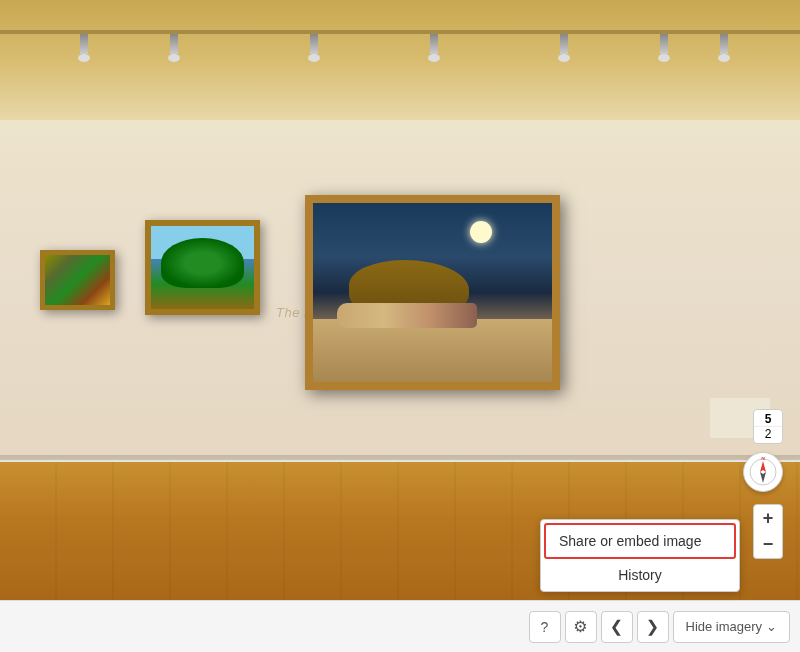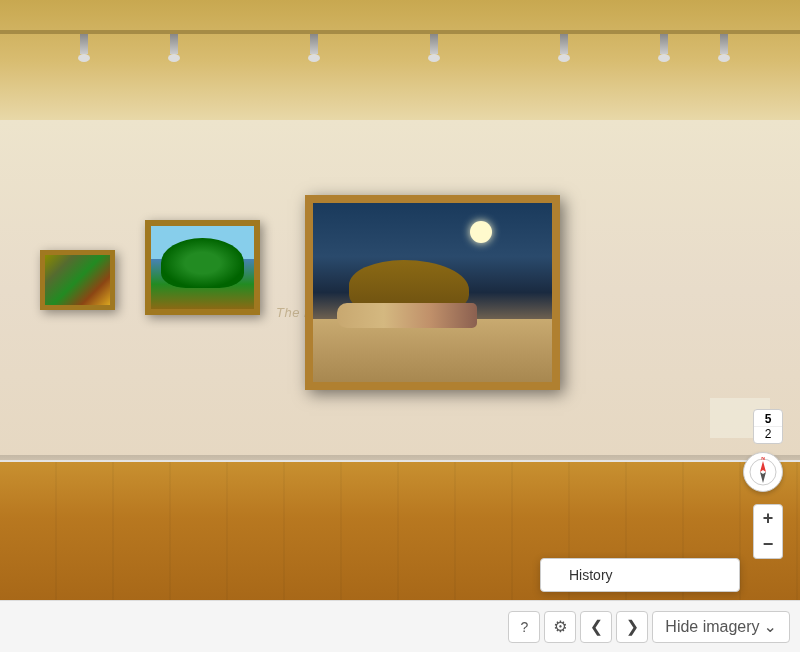--- a/index.html
+++ b/index.html
@@ -206,21 +206,21 @@
     }
 
     
     .hide-imagery-btn {
       height: 32px;
       padding: 0 12px;
       border: 1px solid #ccc;
       background: white;
       border-radius: 4px;
       cursor: pointer;
-      font-size: 16px;
+      font-size: 13px;
       color: #555;
       display: flex;
       align-items: center;
       gap: 4px;
       white-space: nowrap;
     }
 
     
     .nav-btn {
       width: 32px;
@@ -309,20 +309,21 @@
 
     .context-menu-item.highlighted {
       border: 2px solid #e53935;
       border-radius: 3px;
       margin: 3px 3px 0 3px;
       padding: 8px 13px;
     }
 
     .context-menu-item.normal {
       padding: 8px 28px;
+      text-align: center;
     }
 
     
     .wall-floor-join {
       position: absolute;
       top: 455px;
       left: 0;
       right: 0;
       height: 20px;
       background: linear-gradient(to bottom, rgba(0,0,0,0.15), transparent);
@@ -404,20 +405,21 @@
 
 <div class="zoom-btn zoom-plus">
   <span>+</span>
 </div>
 
 <div class="zoom-btn zoom-minus">
   <span>−</span>
 </div>
 
 <div class="context-menu">
+  <div class="context-menu-item highlighted">Share or embed image</div>
   <div class="context-menu-item normal">History</div>
 </div>
 
 <div class="toolbar">
   <div class="toolbar-btn">
     <span>?</span>
   </div>
   <div class="toolbar-btn" style="font-size:16px;">
     <span>⚙</span>
   </div>

